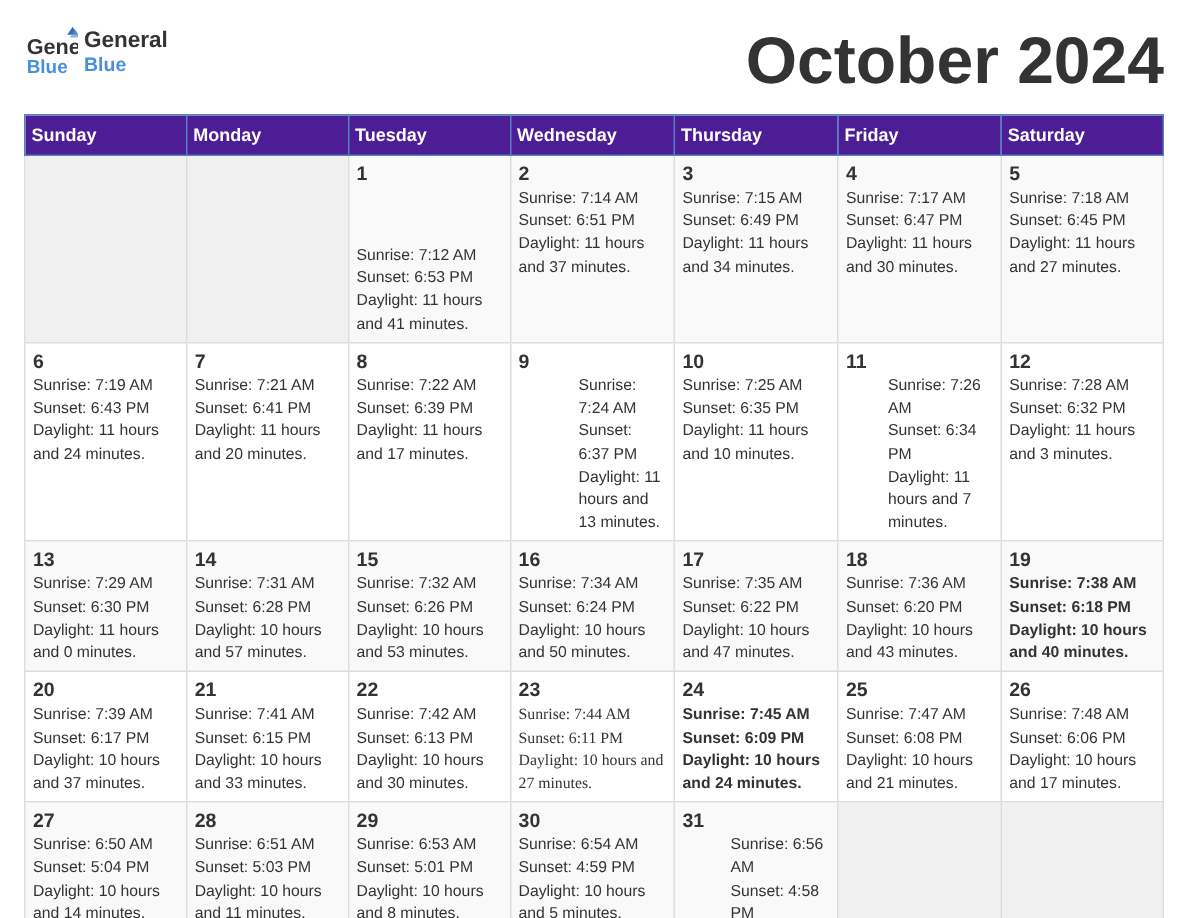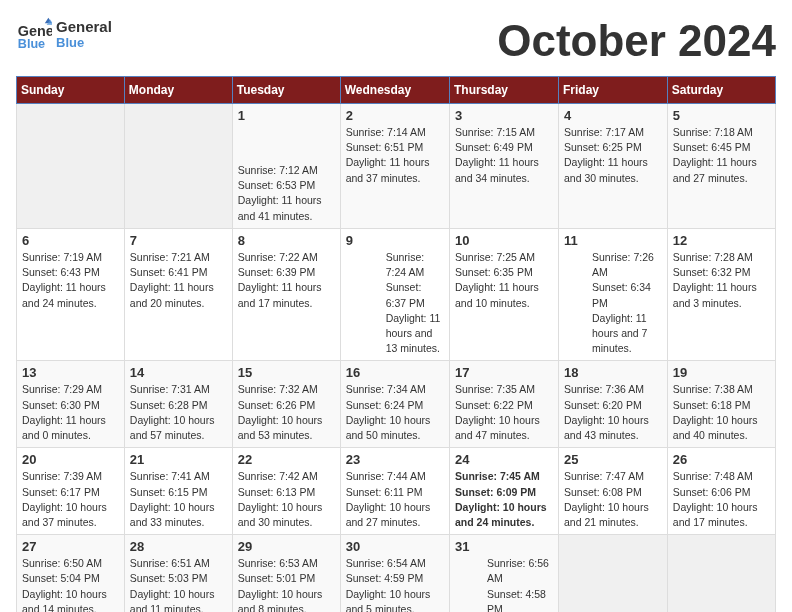--- a/index.html
+++ b/index.html
@@ -36,21 +36,21 @@
     .location-subtitle {
       font-size: 14px;
       color: #555;
     }
     .calendar-table {
       width: 100%;
       border-collapse: collapse;
       font-size: 11px;
     }
     .calendar-table thead tr th {
-      background-color: #7f1d1d;
+      background-color: #4c1d95;
       color: #fff;
       padding: 6px 4px;
       text-align: left;
       font-size: 12px;
       font-weight: bold;
       border: 1px solid #5580c0;
     }
     .calendar-table tbody tr td {
       vertical-align: top;
       padding: 4px 5px;
@@ -129,21 +129,21 @@
         </td>
         <td>
           <span class="day-number">3</span>
           <div class="day-info" style="white-space: pre-line;">Sunrise: 7:15 AM
 Sunset: 6:49 PM
 Daylight: 11 hours and 34 minutes.</div>
         </td>
         <td>
           <span class="day-number">4</span>
           <div class="day-info" style="white-space: pre-line;">Sunrise: 7:17 AM
-Sunset: 6:25 PM
+Sunset: 6:47 PM
 Daylight: 11 hours and 30 minutes.</div>
         </td>
         <td>
           <span class="day-number">5</span>
           <div class="day-info" style="white-space: pre-line;">Sunrise: 7:18 AM
 Sunset: 6:45 PM
 Daylight: 11 hours and 27 minutes.</div>
         </td>
       </tr>
       <tr>
@@ -222,21 +222,21 @@
 Daylight: 10 hours and 47 minutes.</div>
         </td>
         <td>
           <span class="day-number">18</span>
           <div class="day-info" style="white-space: pre-line;">Sunrise: 7:36 AM
 Sunset: 6:20 PM
 Daylight: 10 hours and 43 minutes.</div>
         </td>
         <td>
           <span class="day-number">19</span>
-          <div class="day-info" style="white-space: pre-line;">Sunrise: 7:38 AM
+          <div class="day-info" style="white-space: pre-line; font-weight: bold;">Sunrise: 7:38 AM
 Sunset: 6:18 PM
 Daylight: 10 hours and 40 minutes.</div>
         </td>
       </tr>
       <tr>
         <td>
           <span class="day-number">20</span>
           <div class="day-info" style="white-space: pre-line;">Sunrise: 7:39 AM
 Sunset: 6:17 PM
 Daylight: 10 hours and 37 minutes.</div>
@@ -248,21 +248,21 @@
 Daylight: 10 hours and 33 minutes.</div>
         </td>
         <td>
           <span class="day-number">22</span>
           <div class="day-info" style="white-space: pre-line;">Sunrise: 7:42 AM
 Sunset: 6:13 PM
 Daylight: 10 hours and 30 minutes.</div>
         </td>
         <td>
           <span class="day-number">23</span>
-          <div class="day-info" style="white-space: pre-line;">Sunrise: 7:44 AM
+          <div class="day-info" style="white-space: pre-line; font-family: Liberation Serif, serif;">Sunrise: 7:44 AM
 Sunset: 6:11 PM
 Daylight: 10 hours and 27 minutes.</div>
         </td>
         <td>
           <span class="day-number">24</span>
           <div class="day-info" style="white-space: pre-line; font-weight: bold;">Sunrise: 7:45 AM
 Sunset: 6:09 PM
 Daylight: 10 hours and 24 minutes.</div>
         </td>
         <td>

